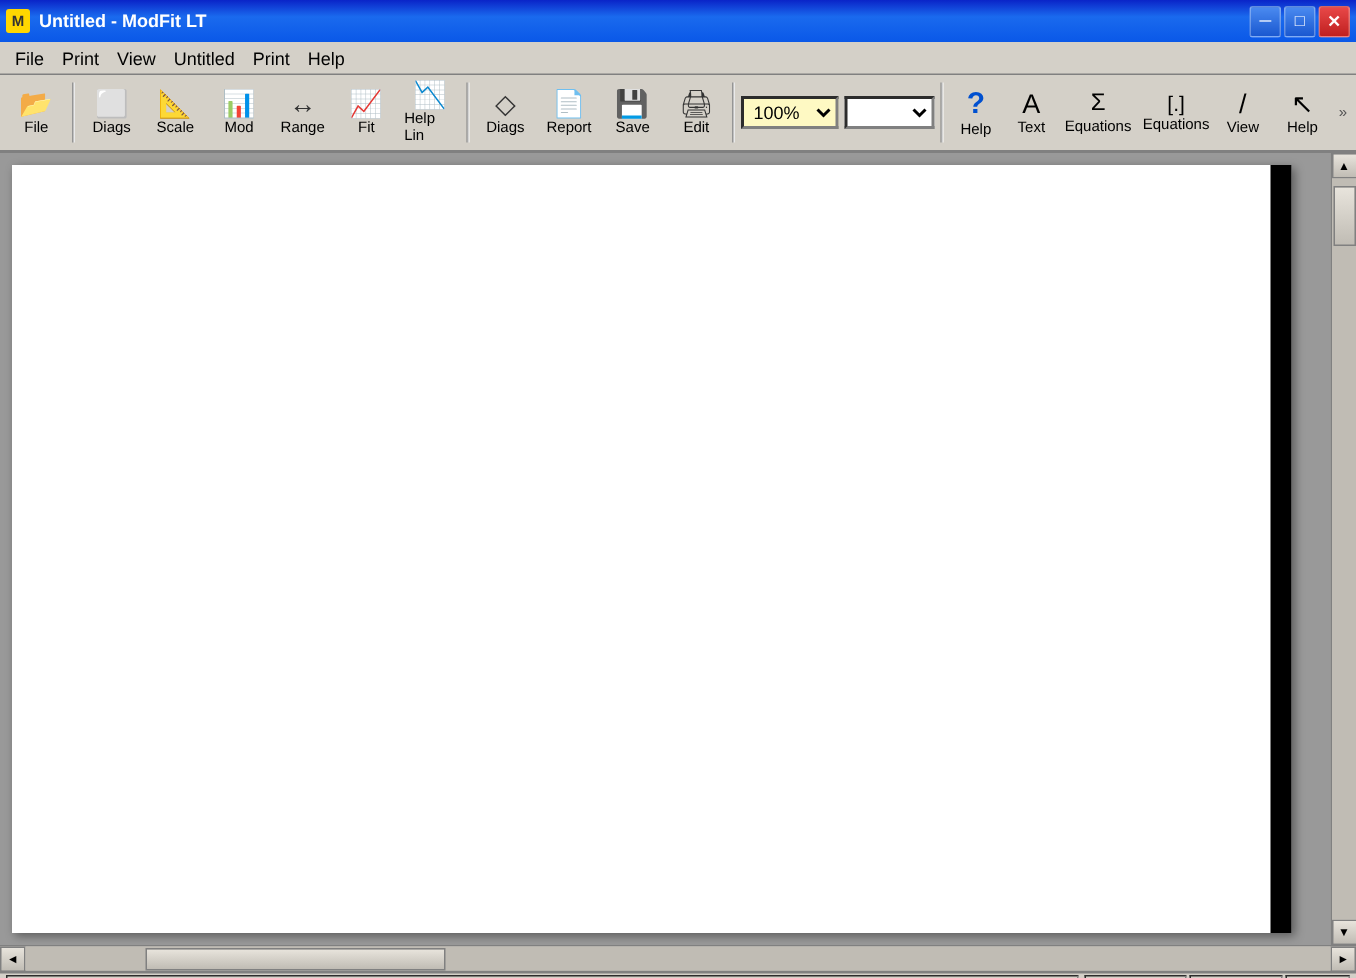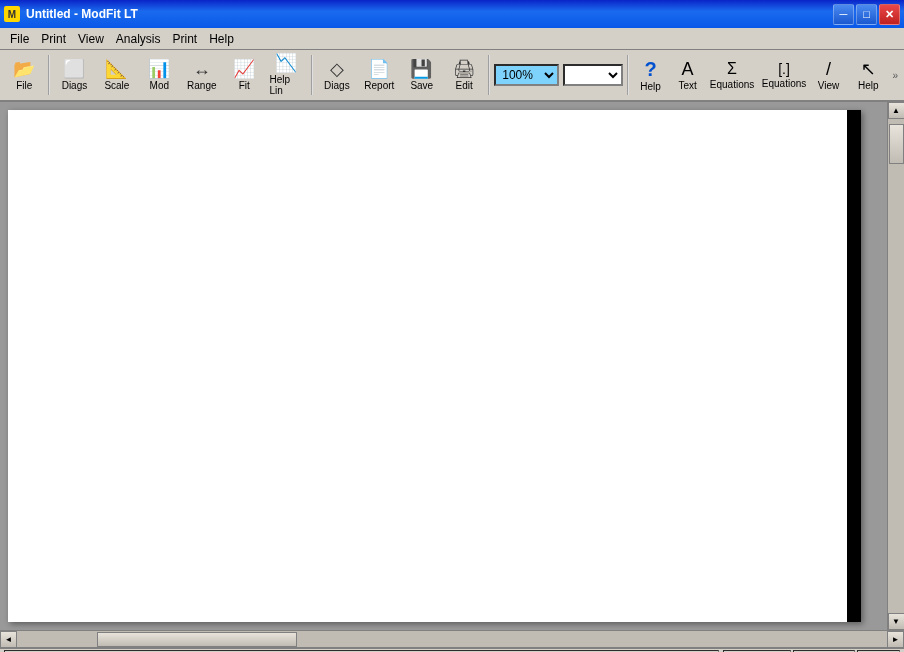--- a/index.html
+++ b/index.html
@@ -98,21 +98,21 @@
     }
     .zoom-area {
       display: flex;
       align-items: center;
       gap: 4px;
     }
     .zoom-select {
       width: 65px;
       height: 22px;
       border: 2px inset #808080;
-      background: #7dd3fc;
+      background: #fef9c3;
       font-size: 12px;
       padding: 0 2px;
     }
     .color-select {
       width: 60px;
       height: 22px;
       border: 2px inset #808080;
       background: white;
       font-size: 12px;
     }
@@ -278,21 +278,21 @@
     <div class="win-btn minimize">─</div>
     <div class="win-btn maximize">□</div>
     <div class="win-btn close">✕</div>
   </div>
 </div>
 
 <div id="menu-bar">
   <div class="menu-item">File</div>
   <div class="menu-item">Print</div>
   <div class="menu-item">View</div>
-  <div class="menu-item">Analysis</div>
+  <div class="menu-item">Untitled</div>
   <div class="menu-item">Print</div>
   <div class="menu-item">Help</div>
 </div>
 
 <div id="toolbar">
   <div class="toolbar-btn">
     <span class="btn-icon icon-file">📂</span>
     <span>File</span>
   </div>
   <div class="toolbar-separator"></div>

